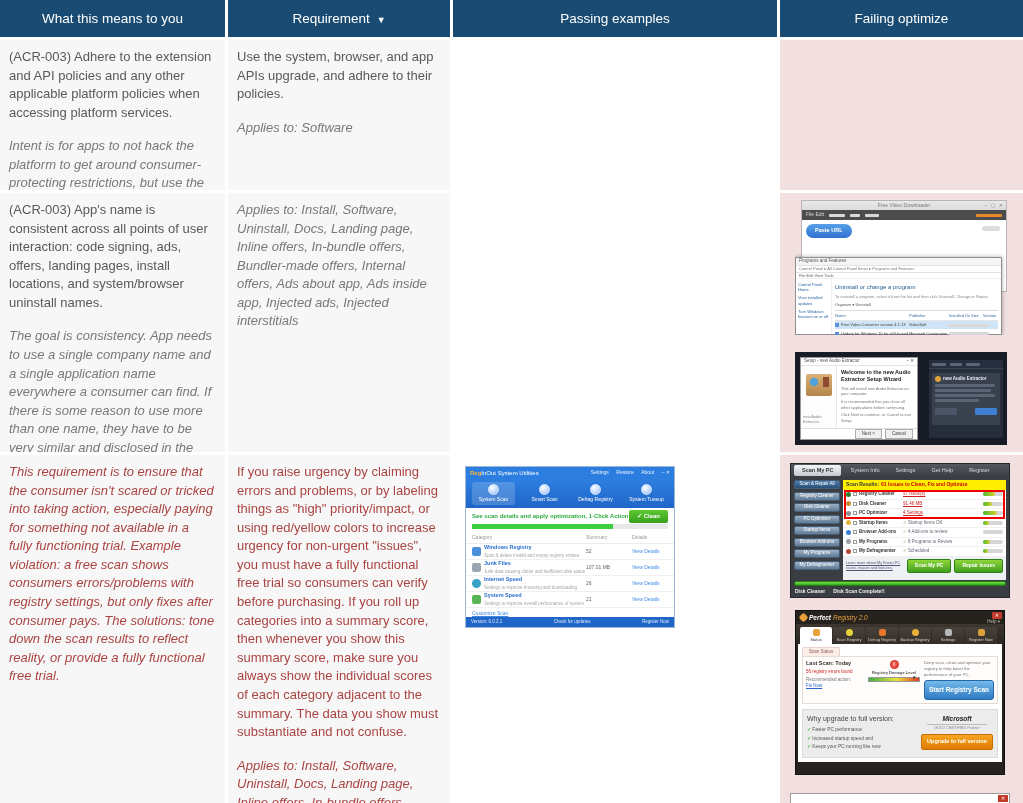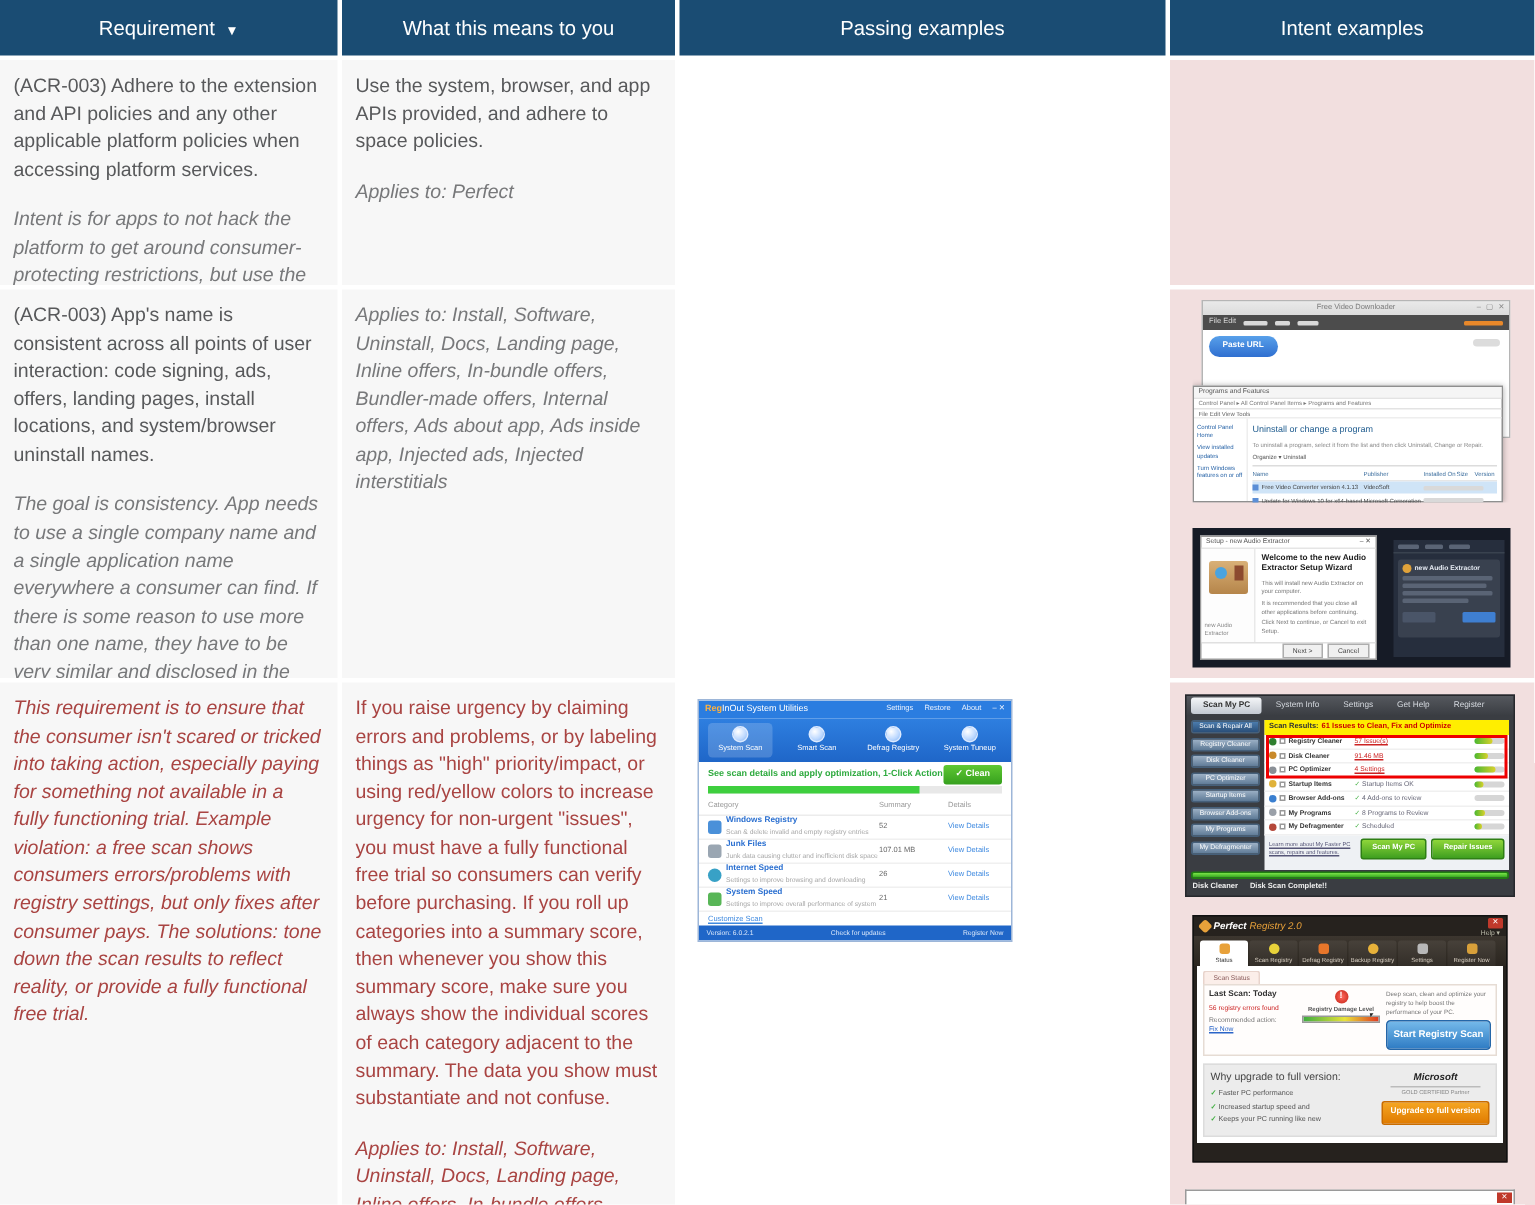--- a/index.html
+++ b/index.html
@@ -189,40 +189,40 @@
   .co-close { position:absolute; right:1px; top:1px; width:10px; height:7px; background:#c0392b; color:#fff; font-size:5px; line-height:7px; text-align:center; }
 
   .gap17 { height:17px; } .gap12 { height:12px; } .gap18 { height:18px; }
 </style>
 </head>
 <body>
 
 <div class="grid">
 
   <div class="hcell">
+    <span>What this means to you</span>
+  </div>
+  <div class="hcell">
     <span>Requirement</span>
     <span class="arrow">▼</span>
   </div>
   <div class="hcell">
-    <span>What this means to you</span>
+    <span>Passing examples</span>
   </div>
   <div class="hcell">
-    <span>Passing examples</span>
-  </div>
-  <div class="hcell">
-    <span>Intent examples</span>
+    <span>Failing optimize</span>
   </div>
 
   <div class="cell">
     <p>(ACR-003) Adhere to the extension and API policies and any other applicable platform policies when accessing platform services.</p>
     <p class="note">Intent is for apps to not hack the platform to get around consumer-protecting restrictions, but use the interfaces as intended.</p>
   </div>
   <div class="cell">
-    <p>Use the system, browser, and app APIs provided, and adhere to space policies.</p>
-    <p class="note">Applies to: Perfect</p>
+    <p>Use the system, browser, and app APIs upgrade, and adhere to their policies.</p>
+    <p class="note">Applies to: Software</p>
   </div>
   <div class="cell pass"></div>
   <div class="cell fail"></div>
 
   <div class="cell">
     <p>(ACR-003) App's name is consistent across all points of user interaction: code signing, ads, offers, landing pages, install locations, and system/browser uninstall names.</p>
     <p class="note">The goal is consistency. App needs to use a single company name and a single application name everywhere a consumer can find. If there is some reason to use more than one name, they have to be very similar and disclosed in the EULA.</p>
   </div>
   <div class="cell">
     <p class="note">Applies to: Install, Software, Uninstall, Docs, Landing page, Inline offers, In-bundle offers, Bundler-made offers, Internal offers, Ads about app, Ads inside app, Injected ads, Injected interstitials</p>

